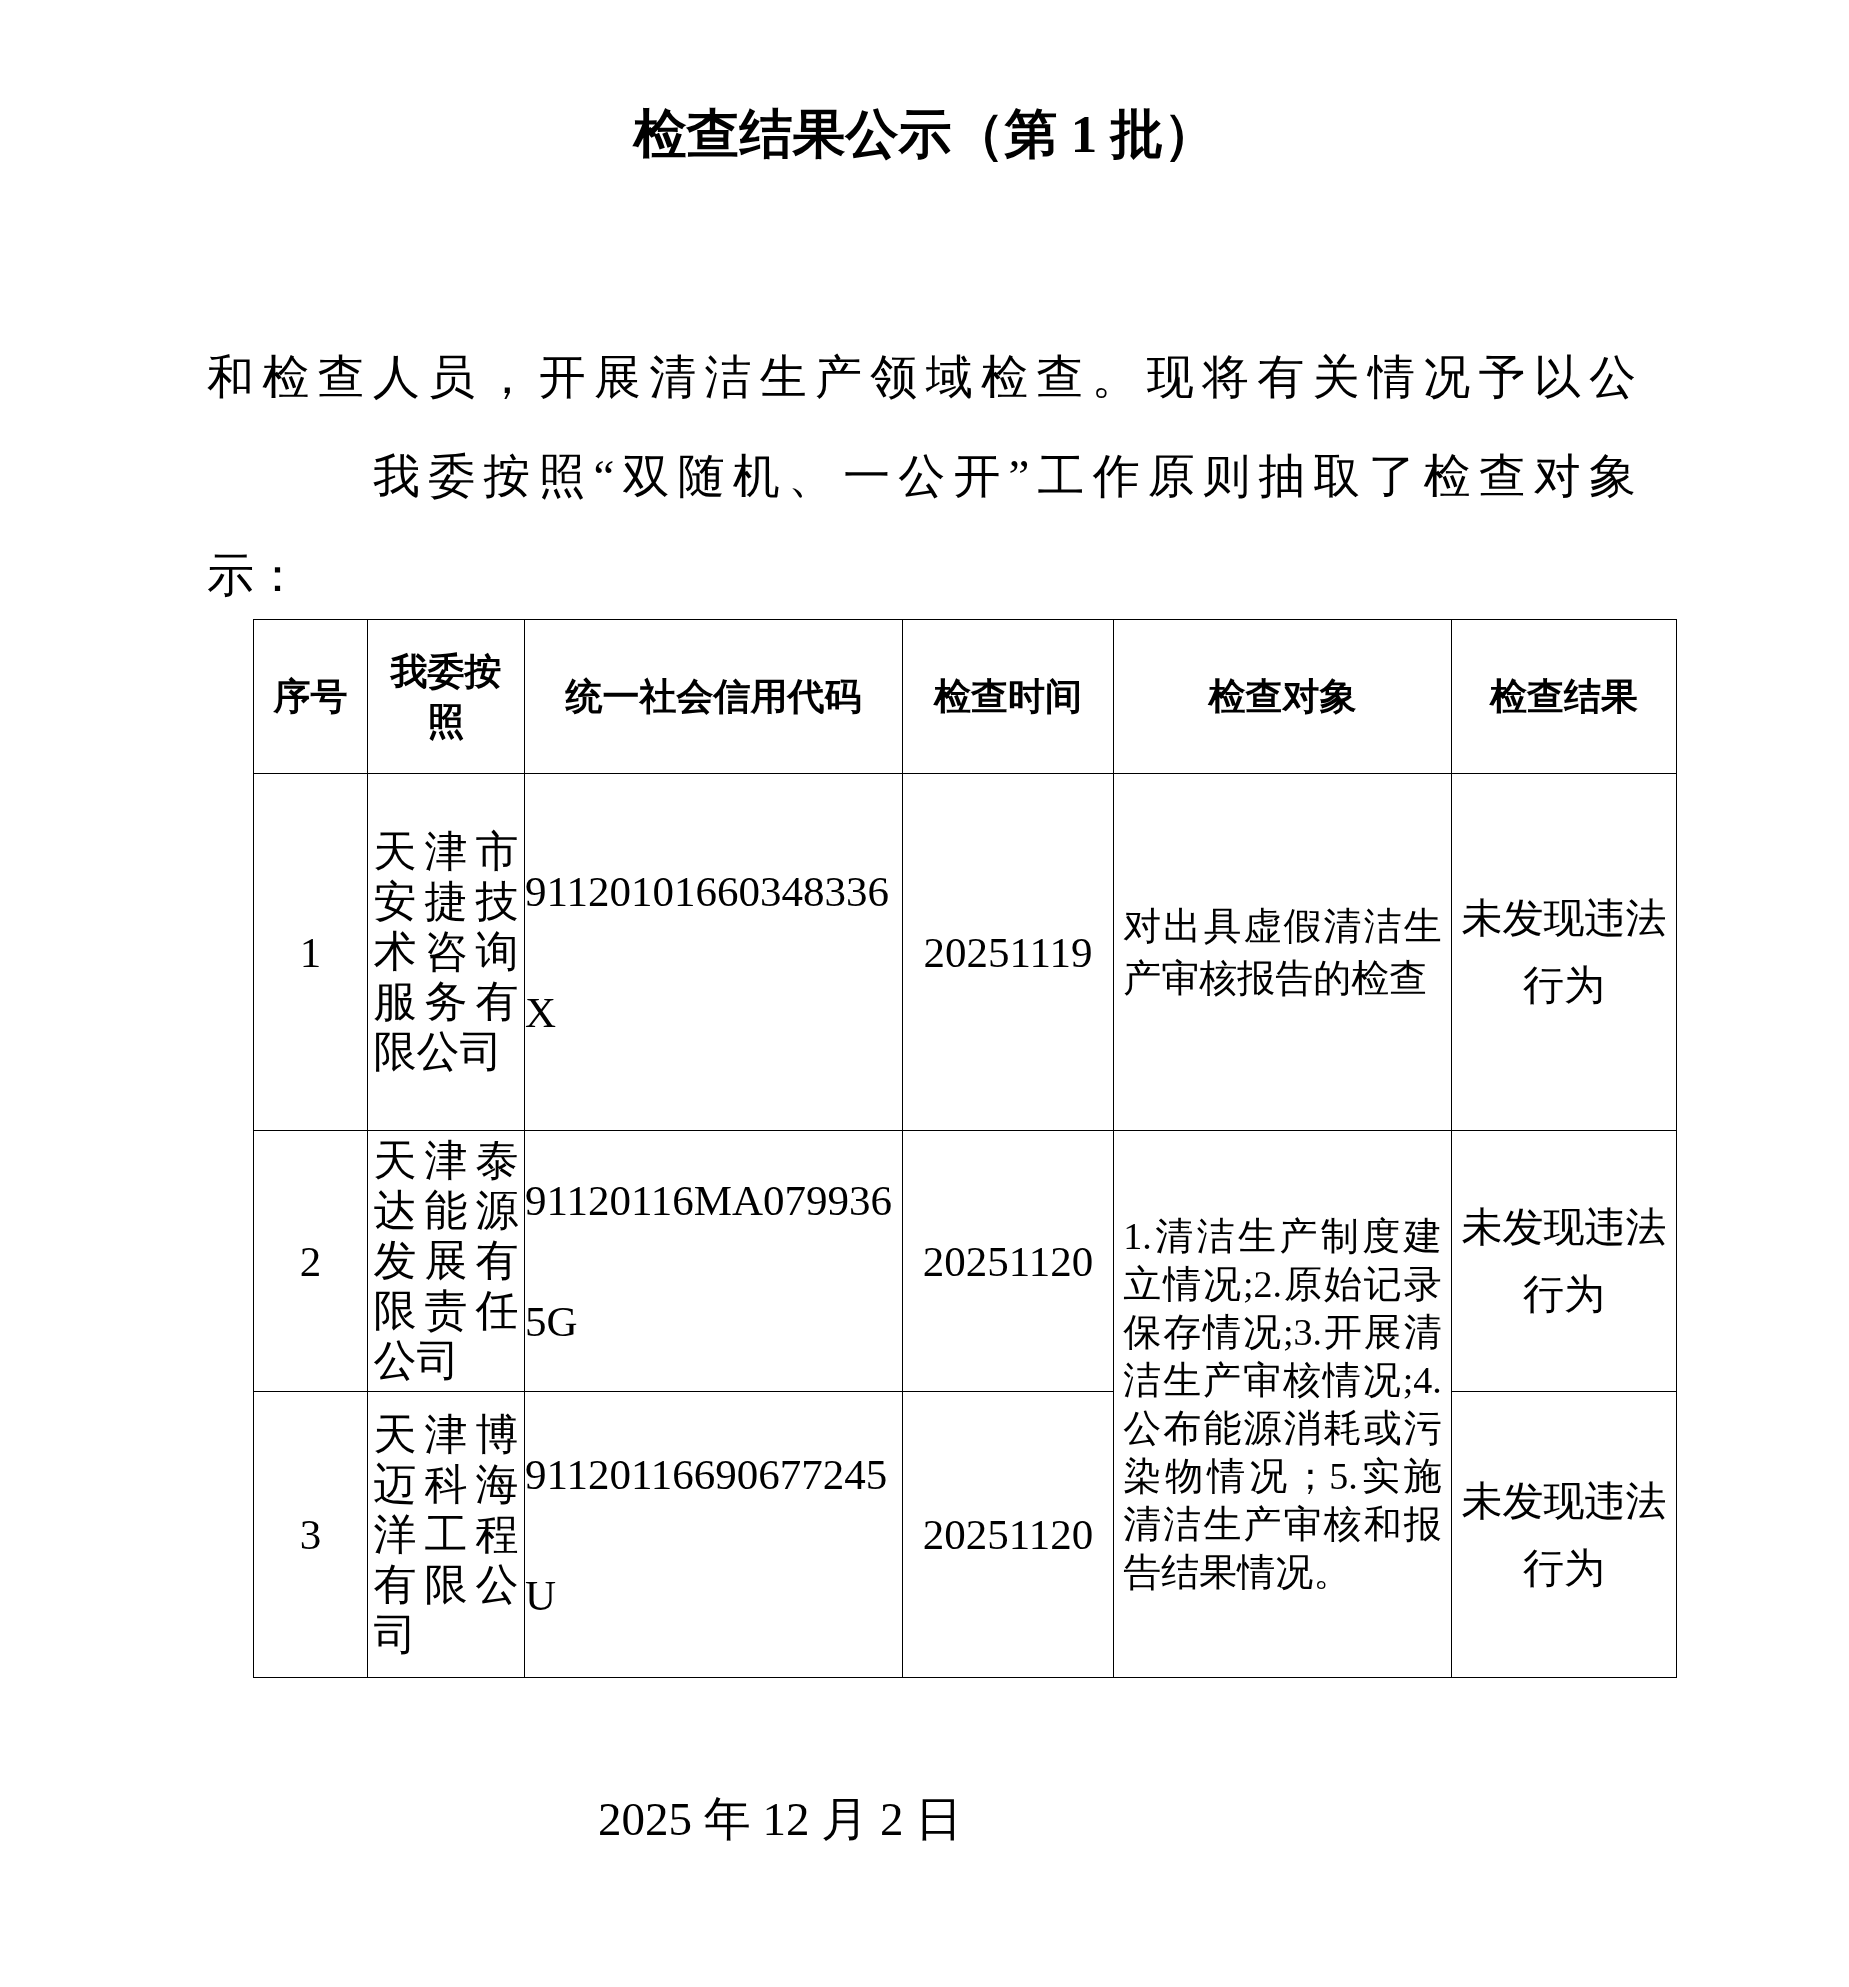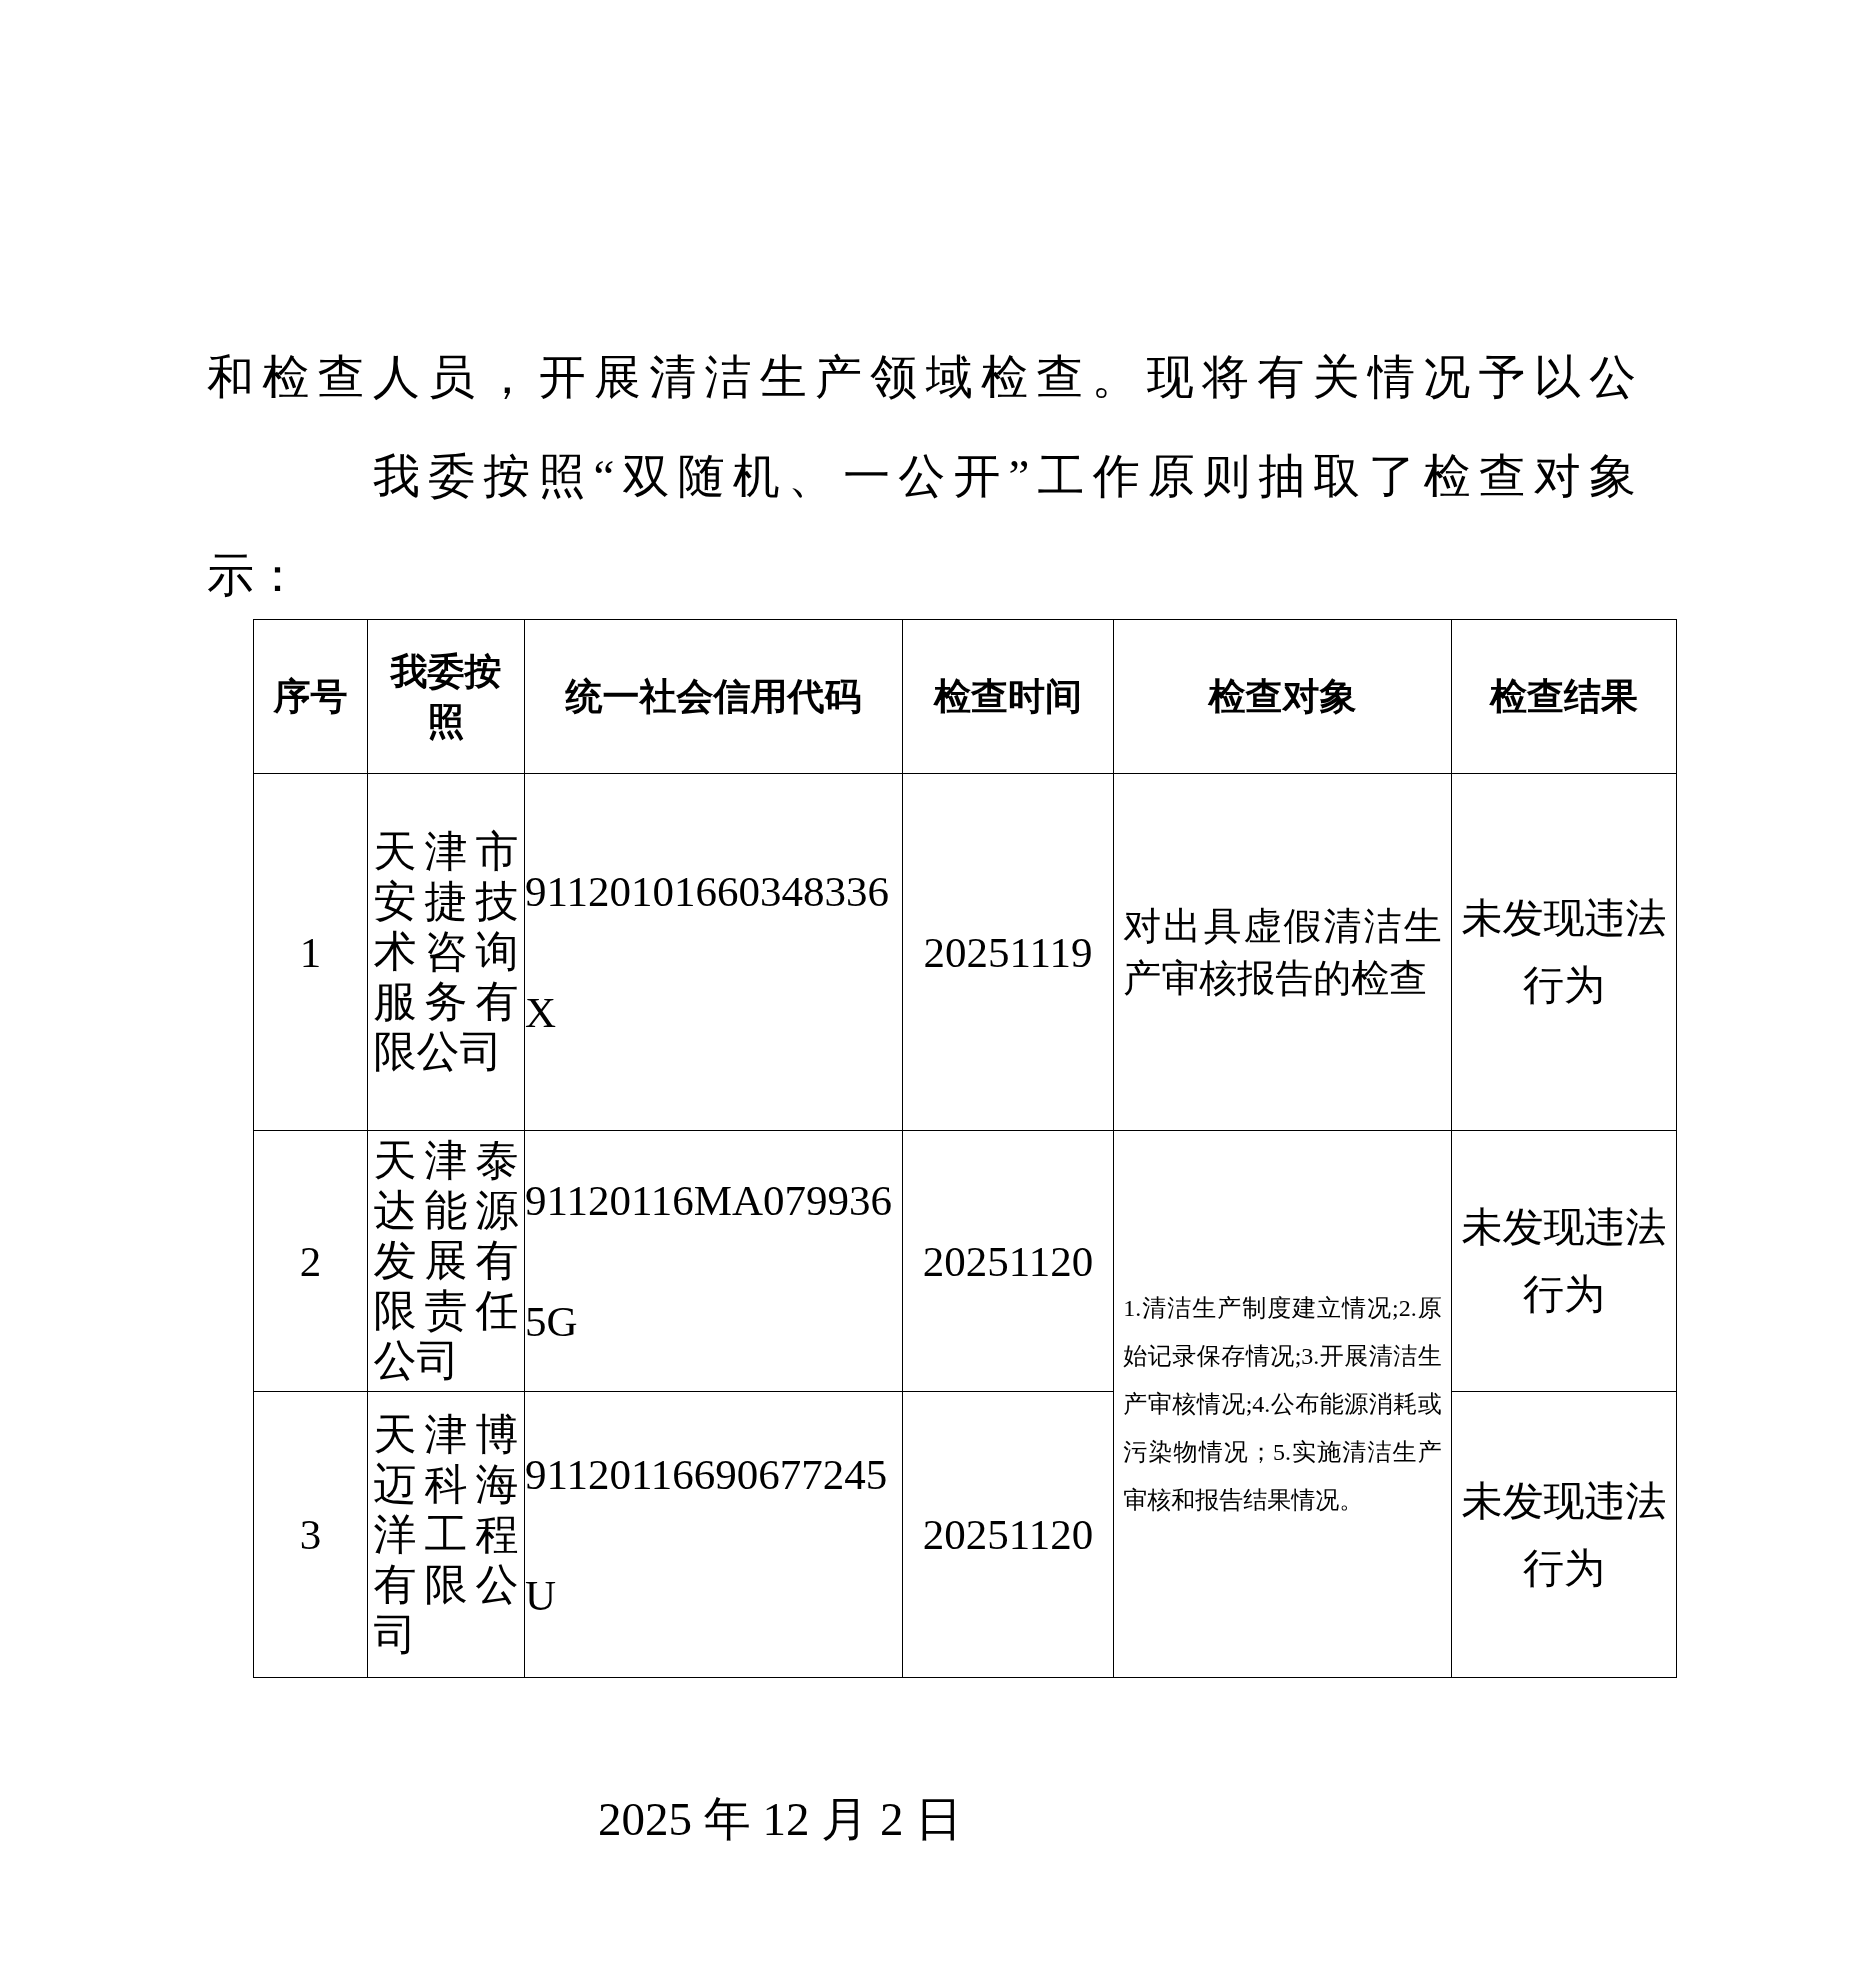--- a/index.html
+++ b/index.html
@@ -37,36 +37,37 @@
     text-justify:inter-character;word-break:break-all;
   }
   td.code div{font-size:43px;line-height:121px;white-space:nowrap;text-align:left}
   td.matter1{padding:0 9.3px}
   td.matter1 div{
     font-size:38px;line-height:52px;text-align:justify;
     text-justify:inter-character;word-break:break-all;
   }
   td.matterM{padding:0 9.3px}
   td.matterM div{
-    font-size:24px;line-height:48px;text-align:justify;
+    font-size:38px;line-height:48px;text-align:justify;
     text-justify:inter-character;word-break:break-all;
   }
   td.result{padding:0 3.7px}
   td.result div{font-size:41px;line-height:67px;text-align:center;word-break:break-all}
   .docdate{
     position:absolute;top:1782px;left:0;width:1560px;
     text-align:center;font-size:47px;line-height:75px;
   }
 </style>
 </head>
 <body>
 
 <div>
 
   <div class="title">
+    <div>检查结果公示（第 1 批）</div>
   </div>
 
   <div class="para">
     <div class="pline jlast">和检查人员，开展清洁生产领域检查。现将有关情况予以公</div>
     <div class="pline indent jlast">我委按照“双随机、一公开”工作原则抽取了检查对象</div>
     <div class="pline">示：</div>
   </div>
 
   <table class="results">
     <colgroup>

